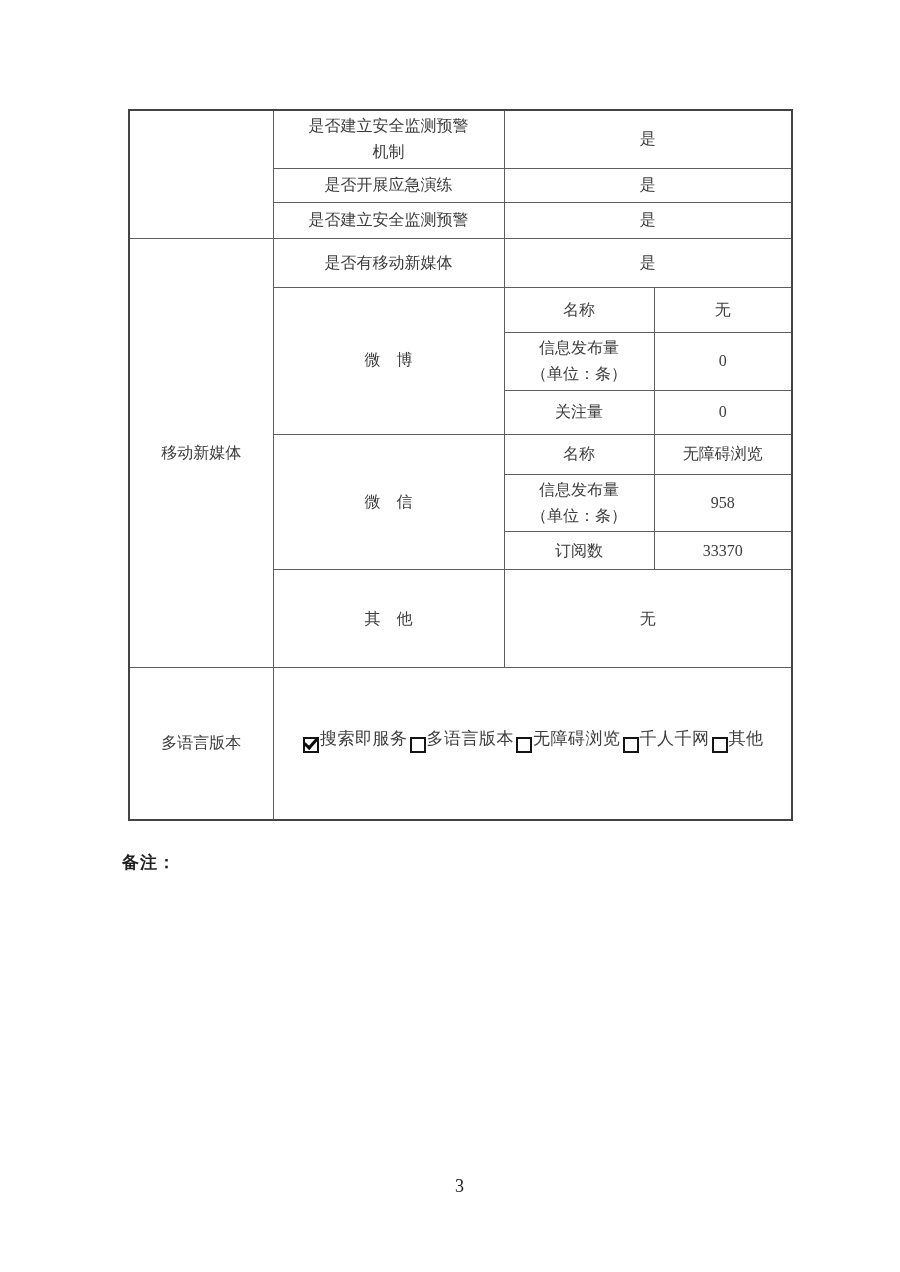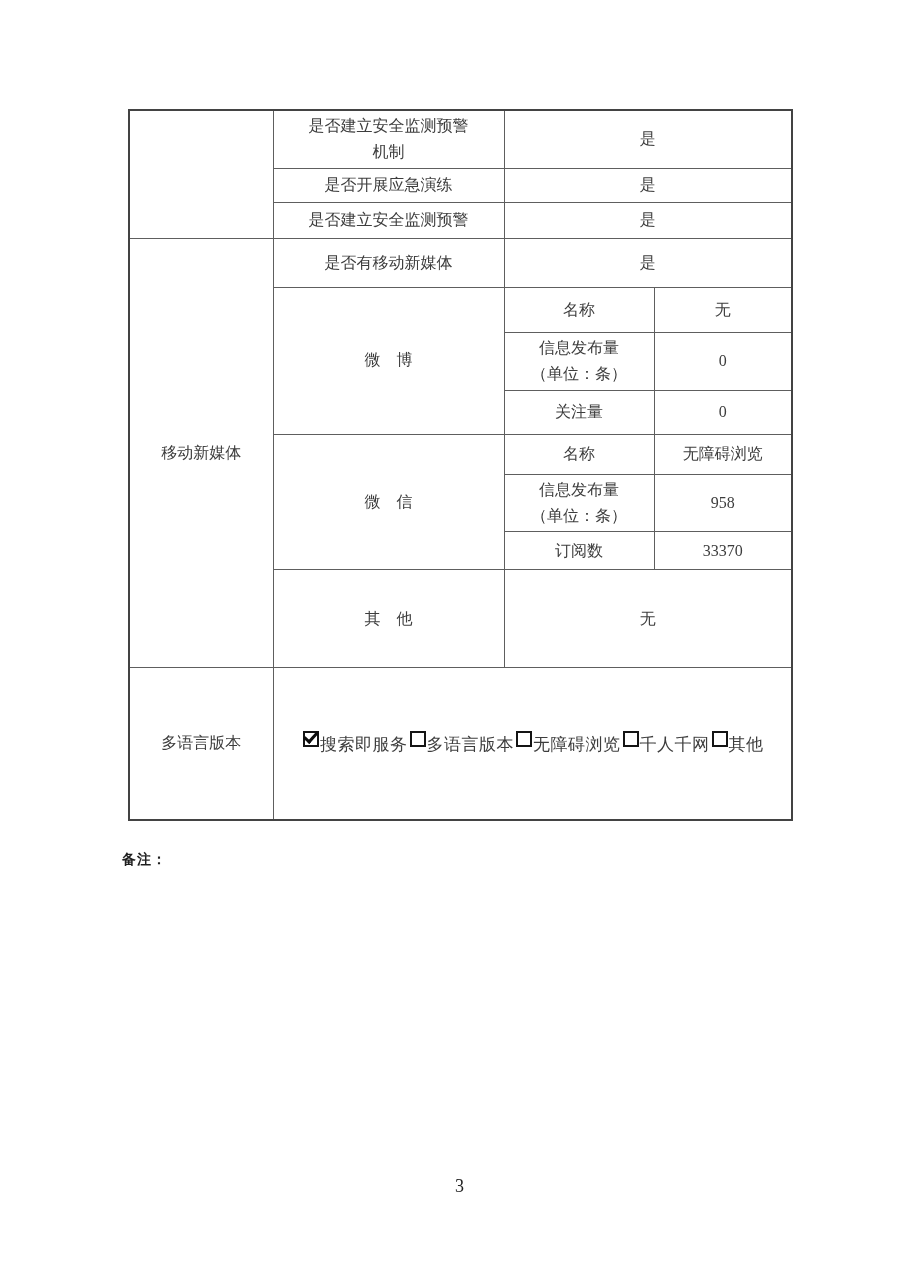--- a/index.html
+++ b/index.html
@@ -37,21 +37,21 @@
     color: #3d3d3d;
     overflow: hidden;
   }
   .cb-row {
     font-size: 17px;
     letter-spacing: 0.5px;
     white-space: nowrap;
   }
   .cb-item {
     display: inline-flex;
-    align-items: flex-start;
+    align-items: flex-end;
   }
   .cb {
     display: inline-block;
     position: relative;
     width: 12px;
     height: 12px;
     border: 2.5px solid #141414;
     margin: 0 1px 0 2px;
     background: #fff;
     flex: 0 0 auto;
@@ -64,21 +64,21 @@
     width: 5px;
     height: 11px;
     border: solid #0d0d0d;
     border-width: 0 3px 3px 0;
     transform: rotate(42deg);
   }
   .remarks {
     position: absolute;
     left: 122px;
     top: 851px;
-    font-size: 14px;
+    font-size: 17px;
     font-weight: bold;
     color: #1f1f1f;
     letter-spacing: 1px;
   }
   .page-footer {
     position: absolute;
     left: 128px;
     top: 1176px;
     width: 663px;
     text-align: center;

